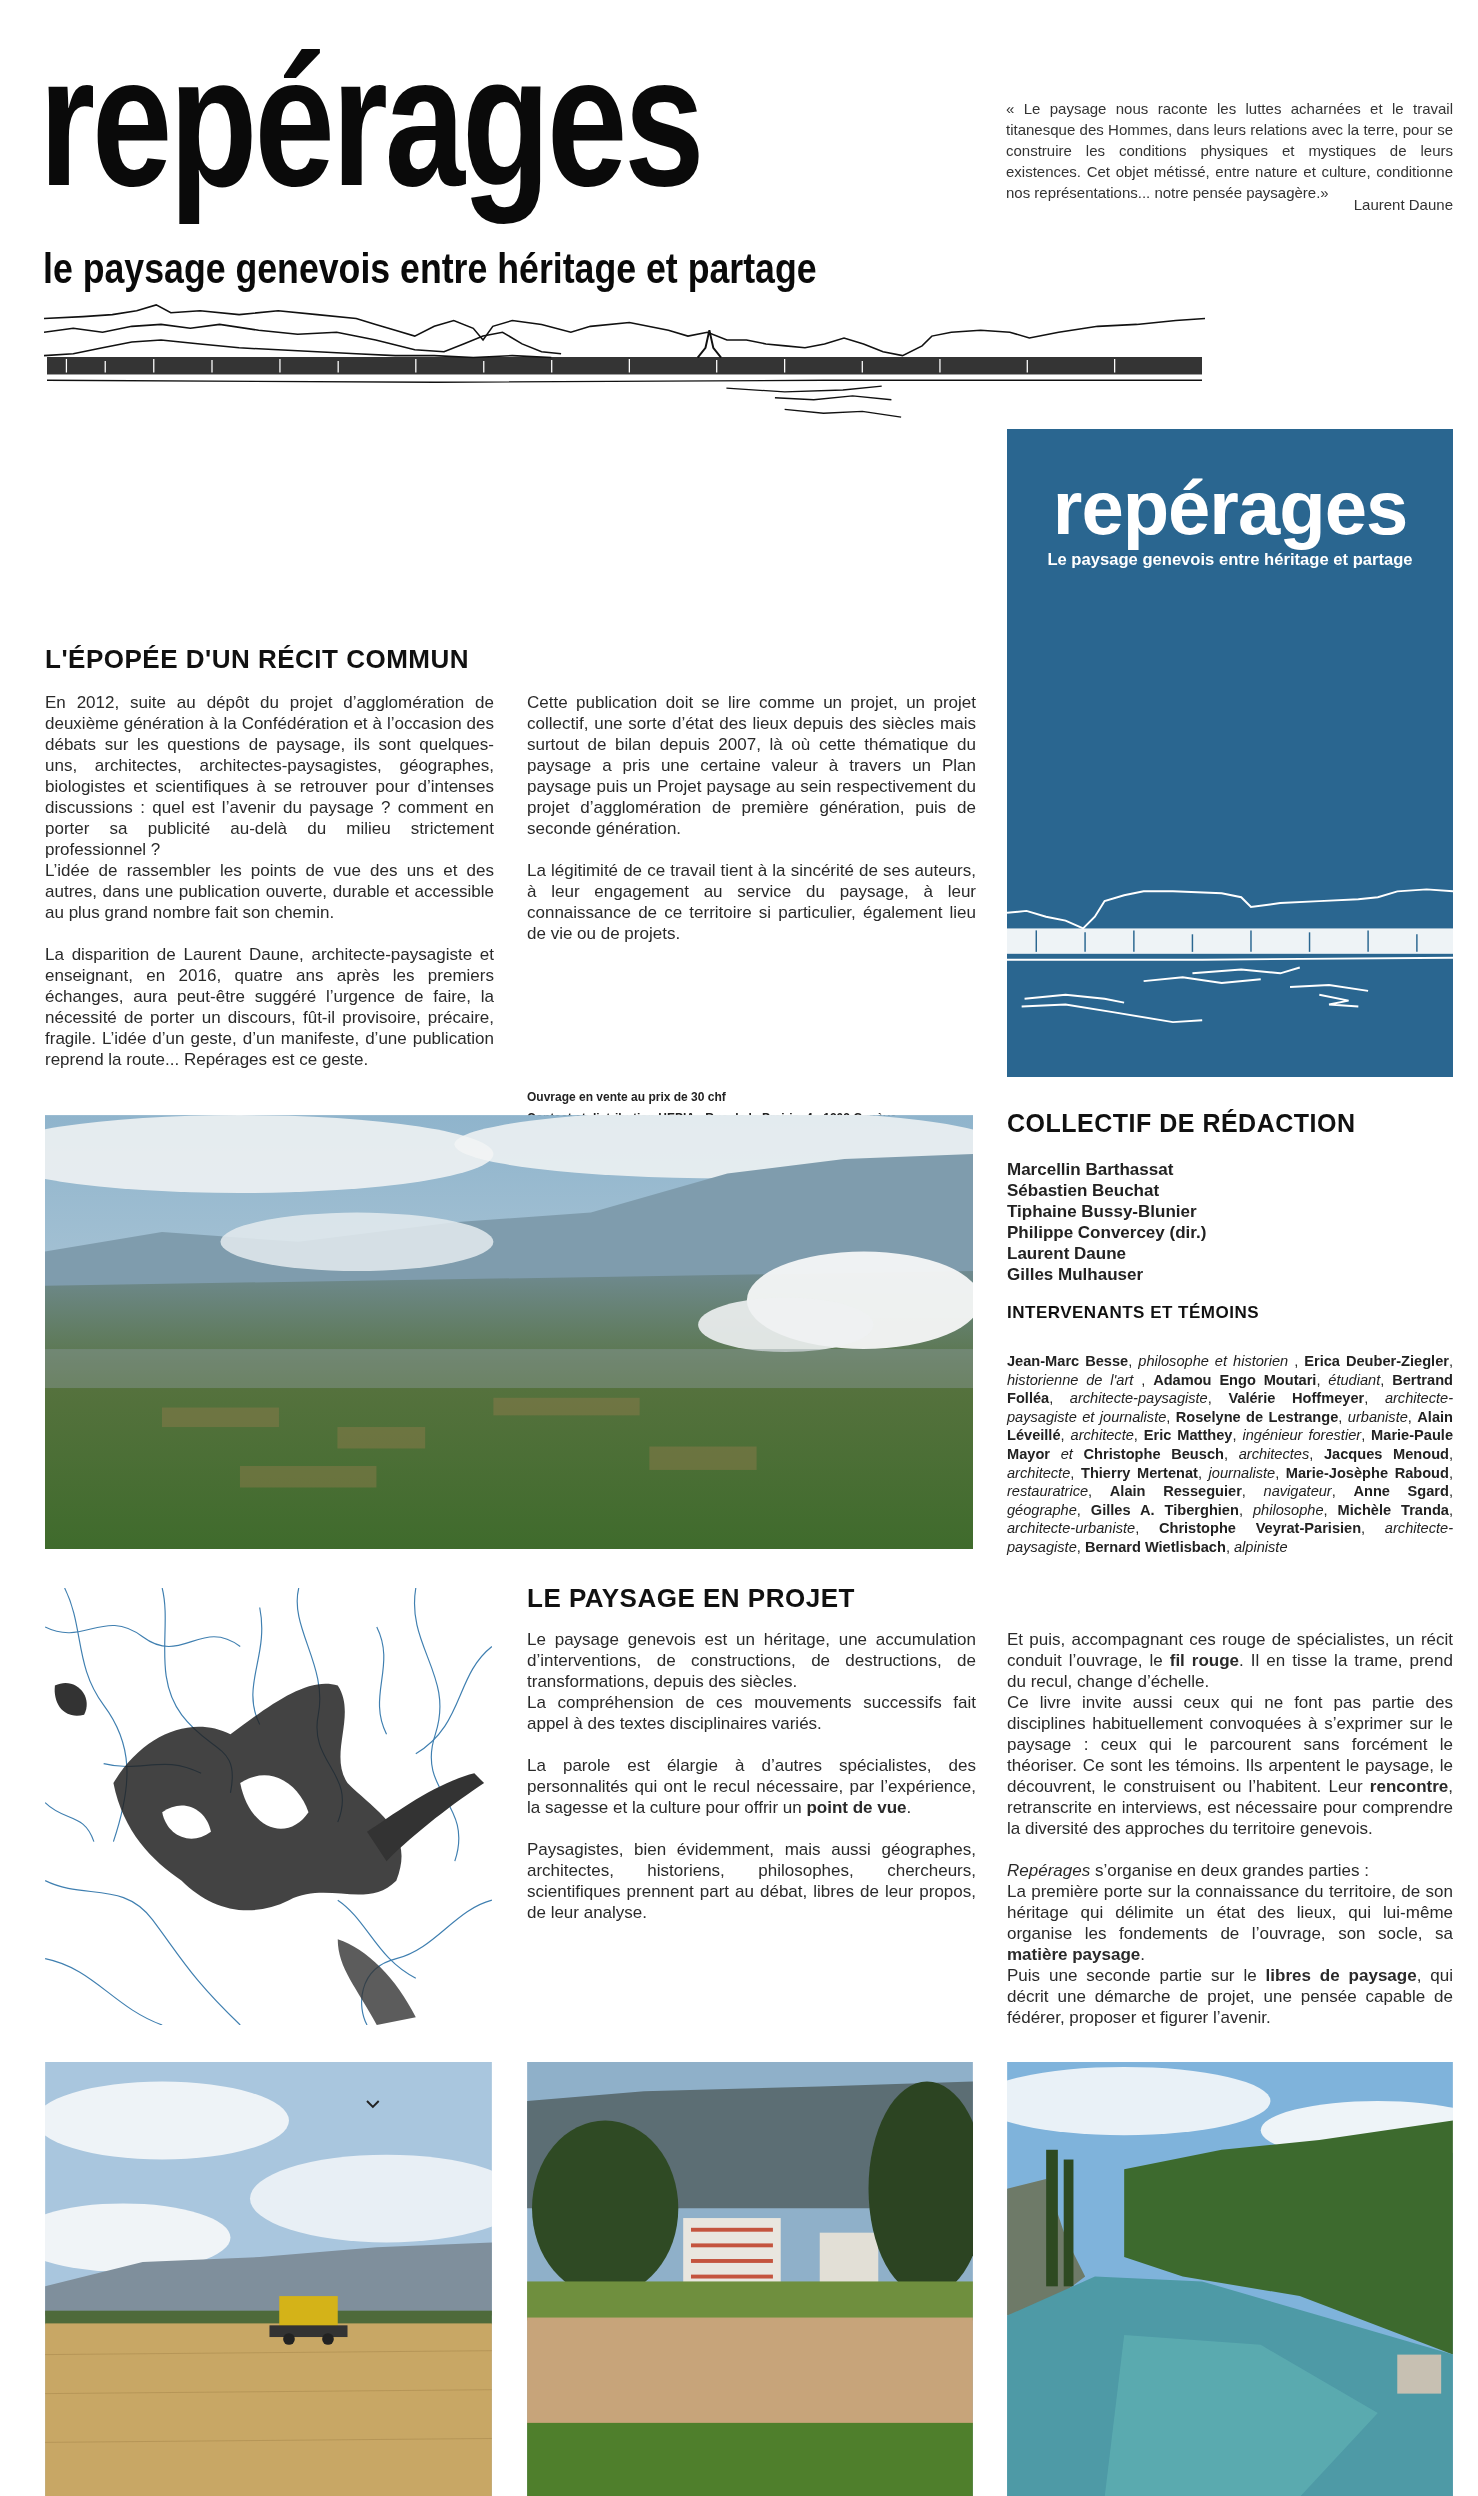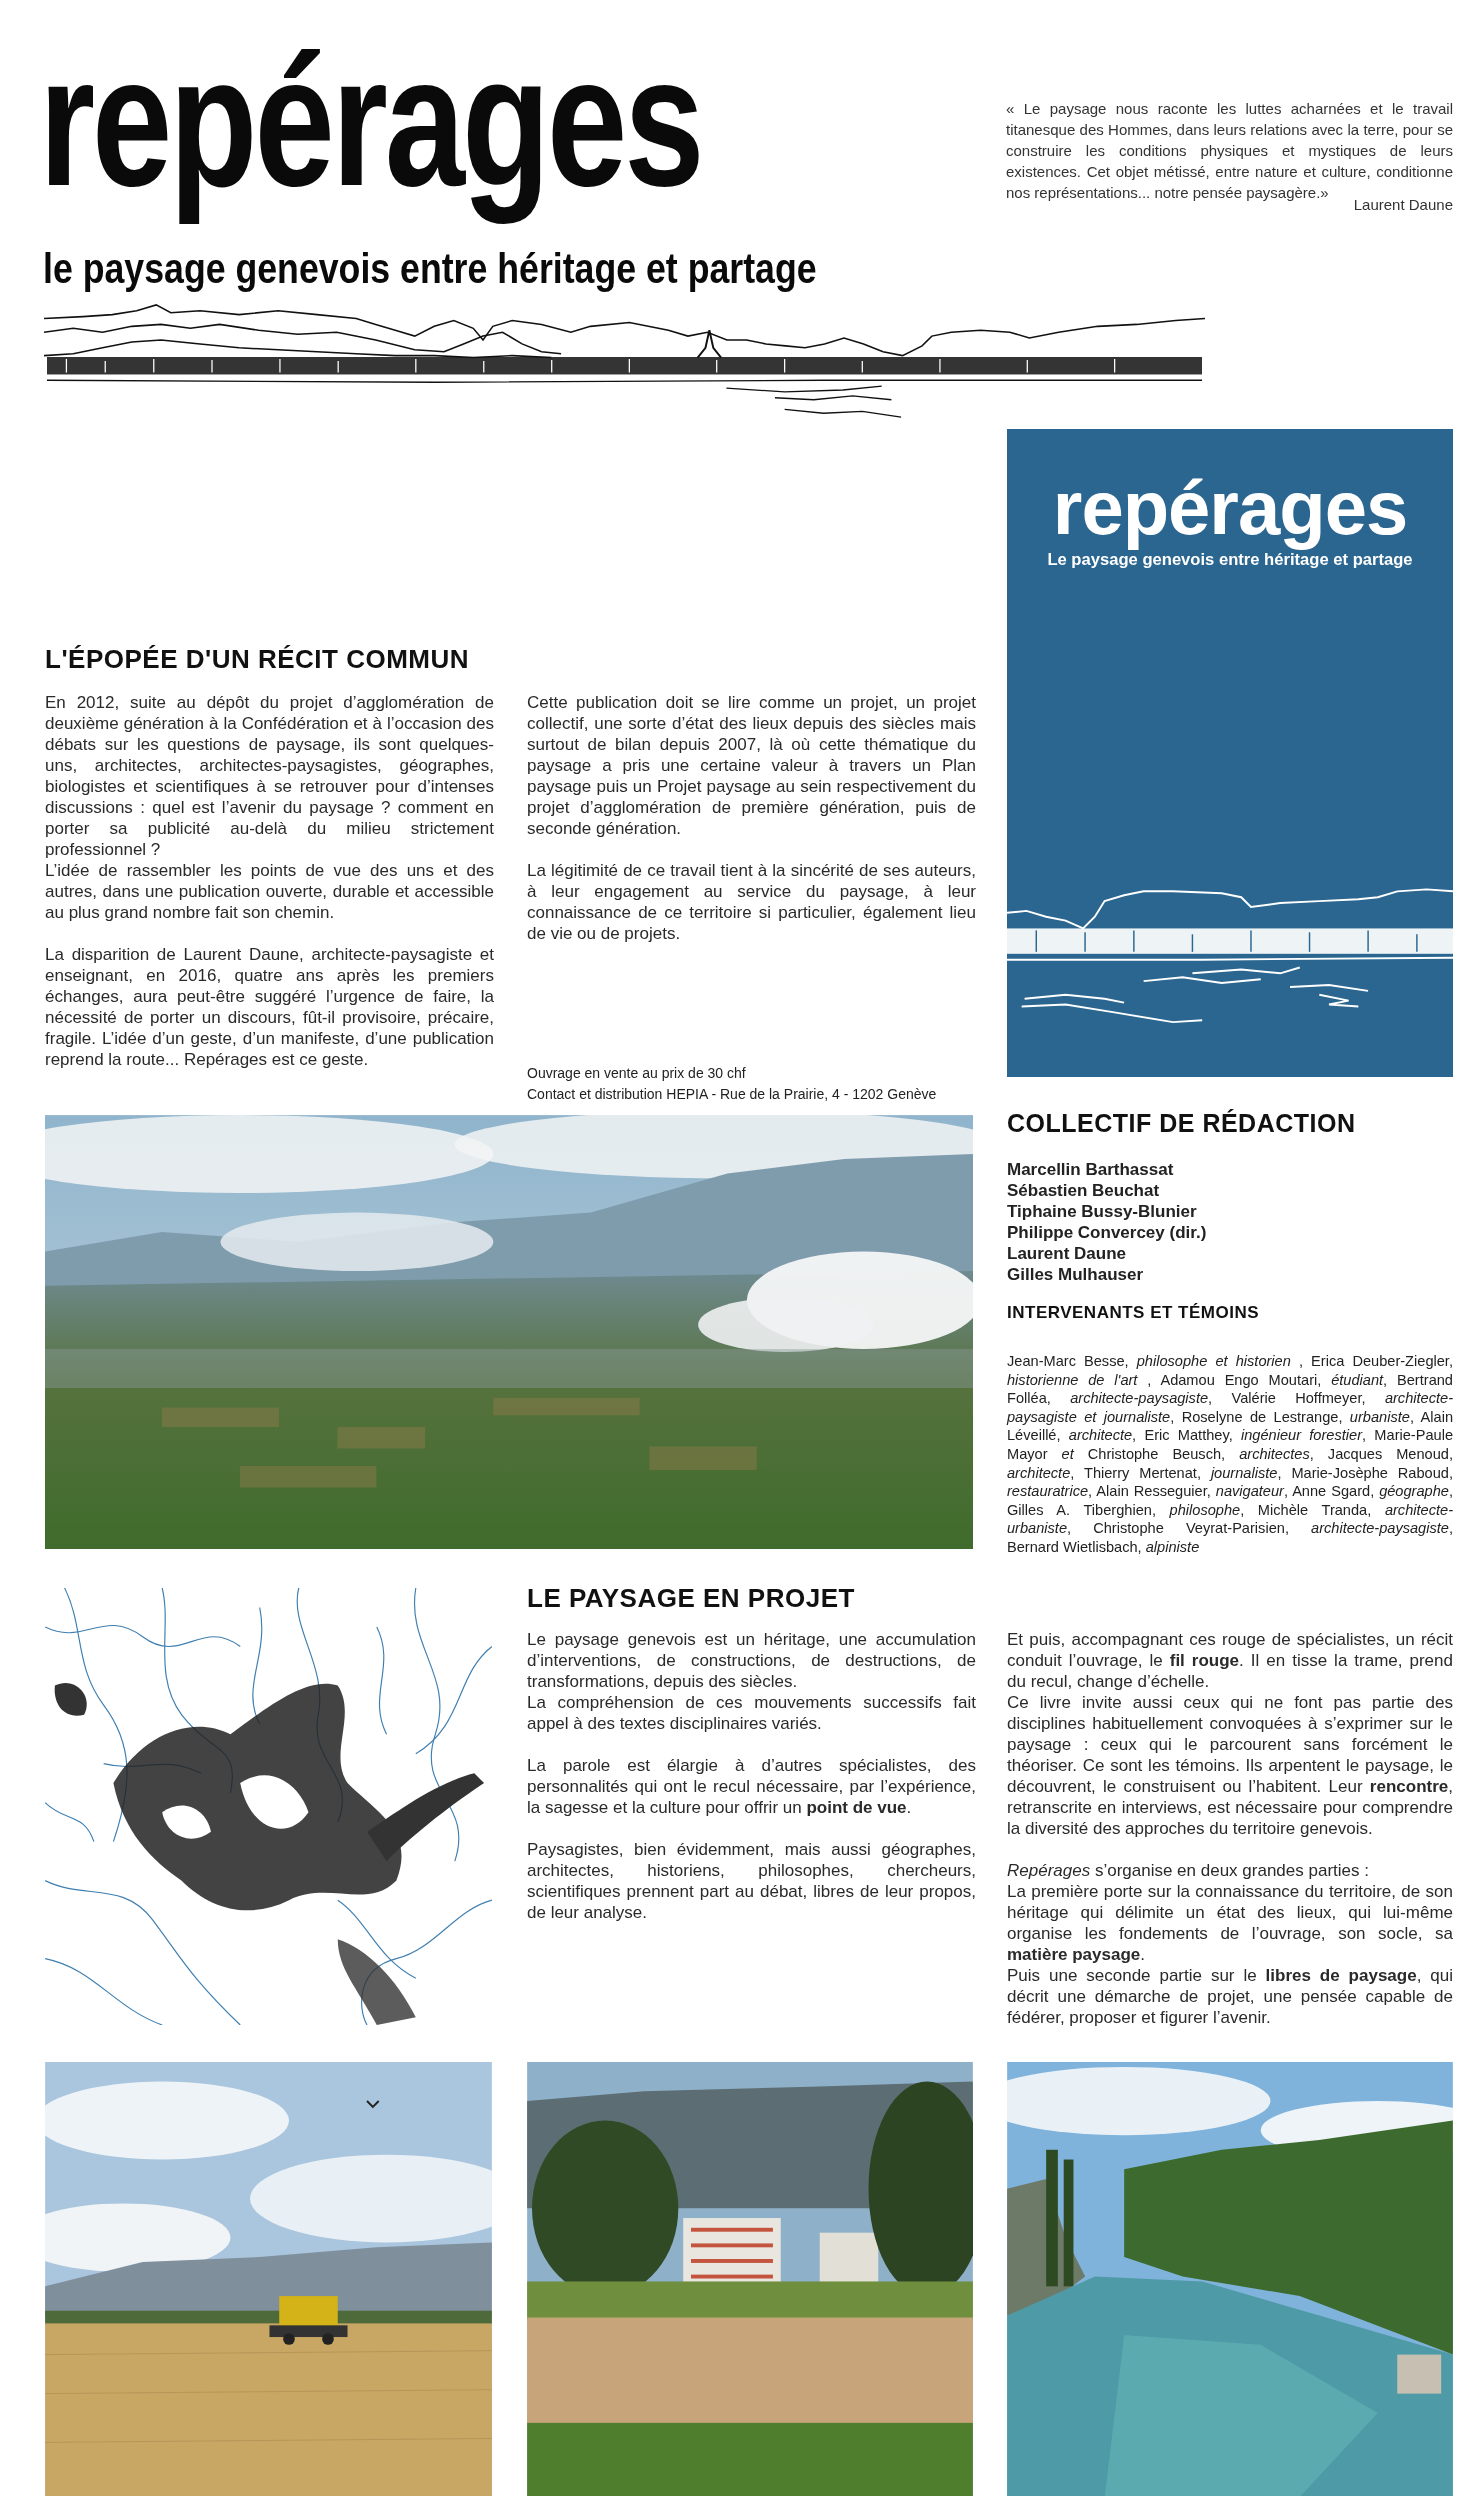--- a/index.html
+++ b/index.html
@@ -16,27 +16,27 @@
   #cover-title{position:absolute;left:0;top:35px;width:100%;text-align:center;color:#fff;font-size:76px;font-weight:bold;letter-spacing:-1px;}
   #cover-subtitle{position:absolute;left:0;top:121px;width:100%;text-align:center;color:#fff;font-size:16.6px;font-weight:bold;}
   #cover-sketch{position:absolute;left:0;top:429px;width:446px;height:176px;}
   .h2{font-size:26px;font-weight:bold;color:#111;letter-spacing:0.5px;white-space:nowrap;}
   .body{font-size:17px;line-height:21px;text-align:justify;color:#2a2a2a;}
   .body p{margin-bottom:21px;}
   .body p.tight{margin-bottom:0;}
   #h-epopee{left:45px;top:644px;}
   #col-epopee-1{left:45px;top:692px;width:449px;}
   #col-epopee-2{left:527px;top:692px;width:449px;}
-  #sale{left:527px;top:1063px;width:458px;font-size:14px;font-weight:normal;line-height:21px;color:#222;white-space:nowrap;}
+  #sale{left:527px;top:1087px;width:458px;font-size:12px;font-weight:bold;line-height:21px;color:#222;white-space:nowrap;}
   #photo-aerial{left:45px;top:1115px;width:928px;height:434px;overflow:hidden;}
   #h-collectif{left:1007px;top:1109px;font-size:25px;}
   #collectif-list{left:1007px;top:1159px;width:446px;font-size:17px;font-weight:bold;line-height:21px;color:#222;}
   #h-intervenants{left:1007px;top:1303px;font-size:17px;}
   #intervenants{left:1007px;top:1352px;width:446px;font-size:14.6px;line-height:18.6px;text-align:justify;color:#222;}
-  #intervenants b{font-weight:normal;}
+  #intervenants b{font-weight:bold;}
   #intervenants i{font-style:italic;}
   #map{left:45px;top:1588px;width:447px;height:437px;overflow:hidden;background:#fff;}
   #h-paysage{left:527px;top:1583px;}
   #col-paysage-1{left:527px;top:1629px;width:449px;}
   #col-paysage-2{left:1007px;top:1629px;width:446px;}
   .photo{position:absolute;top:2062px;height:435px;overflow:hidden;}
   #photo-harvest{left:45px;width:447px;}
   #photo-buildings{left:527px;width:446px;}
   #photo-river{left:1007px;width:446px;}
   svg{display:block;}

